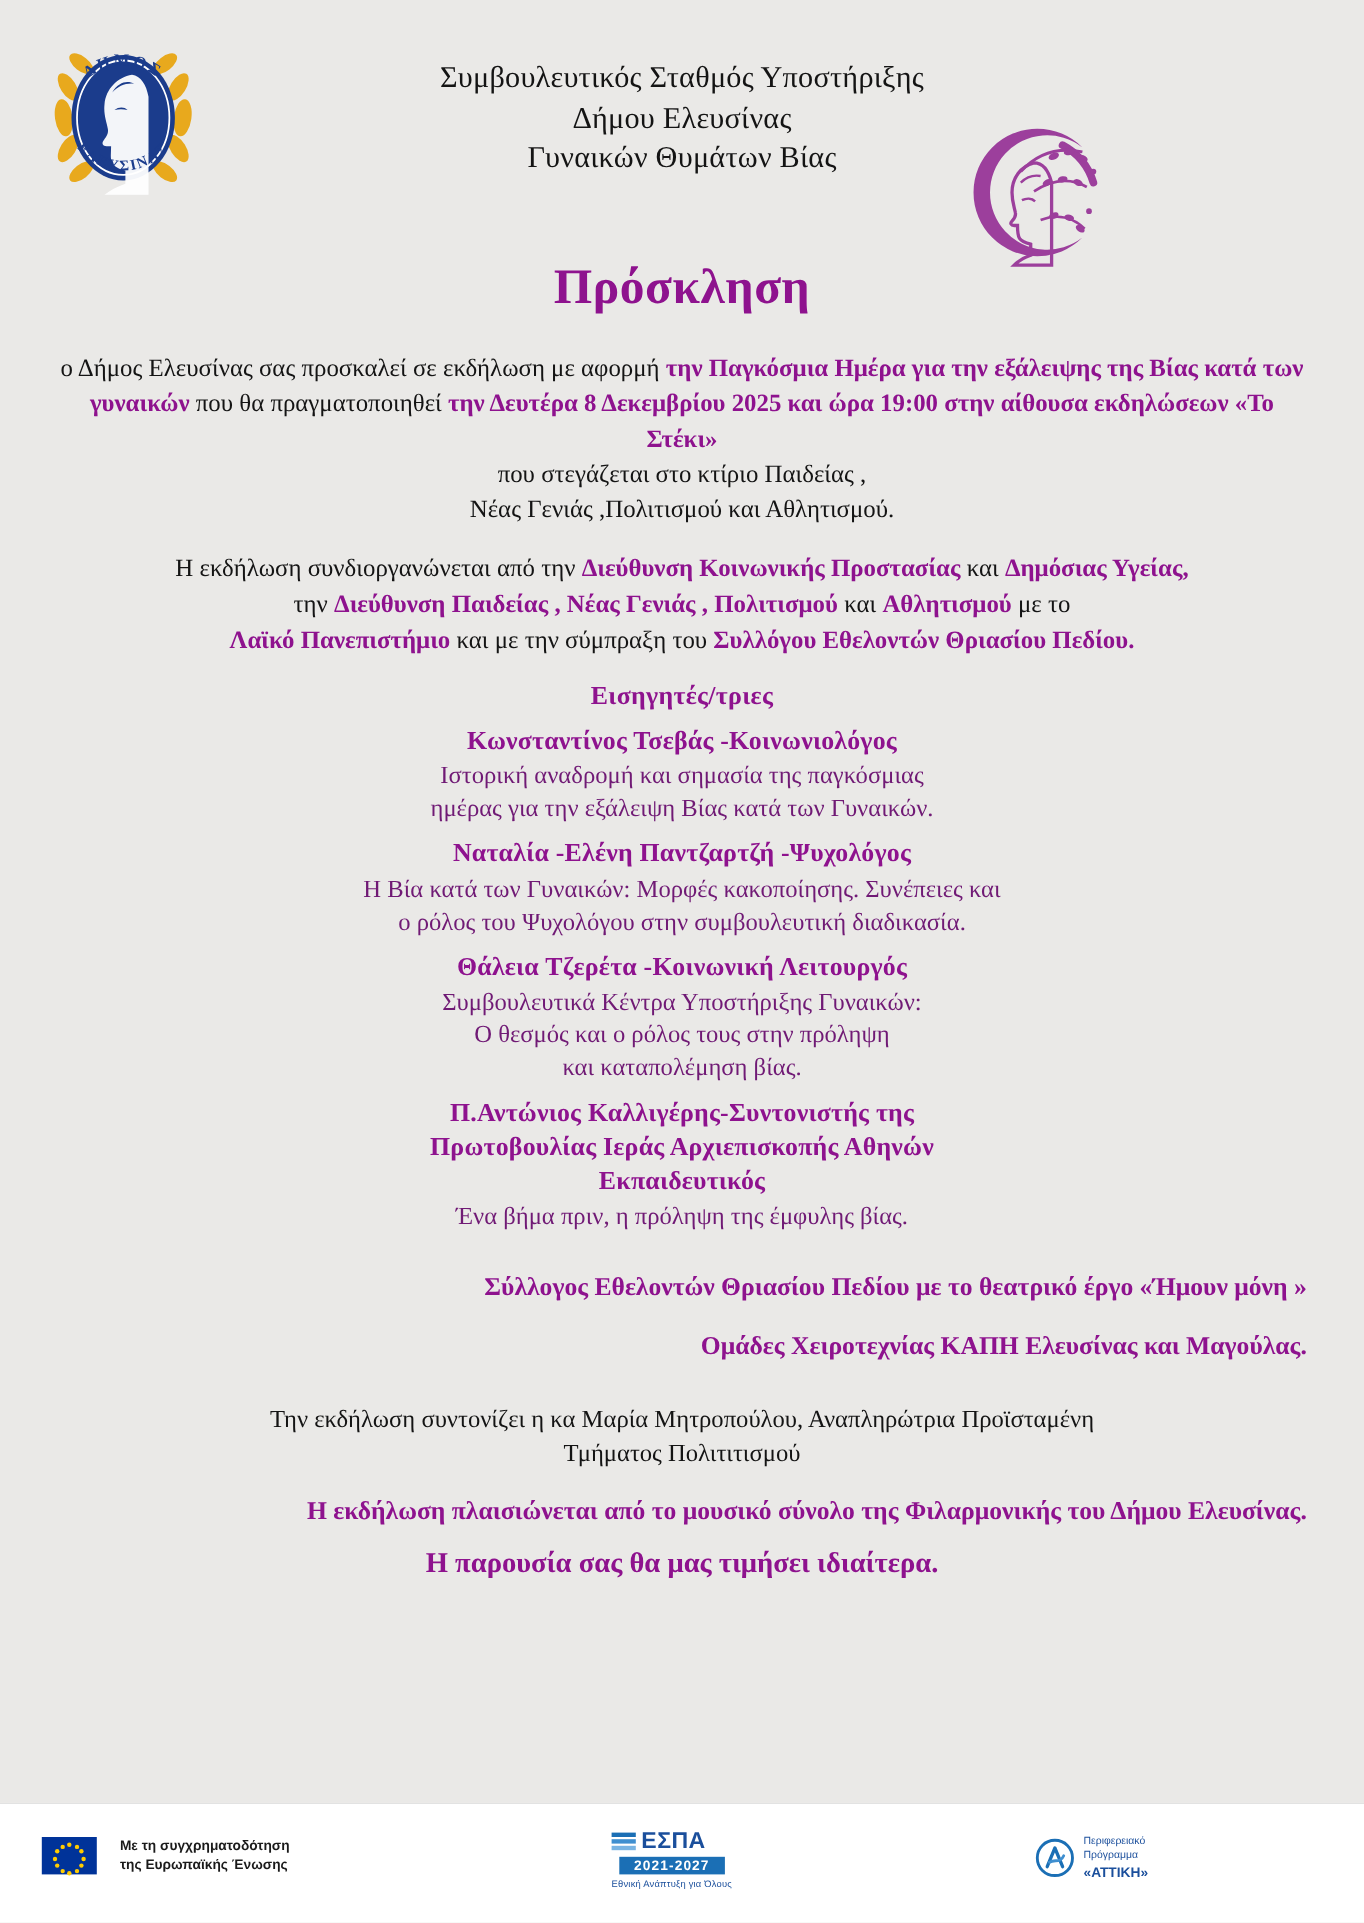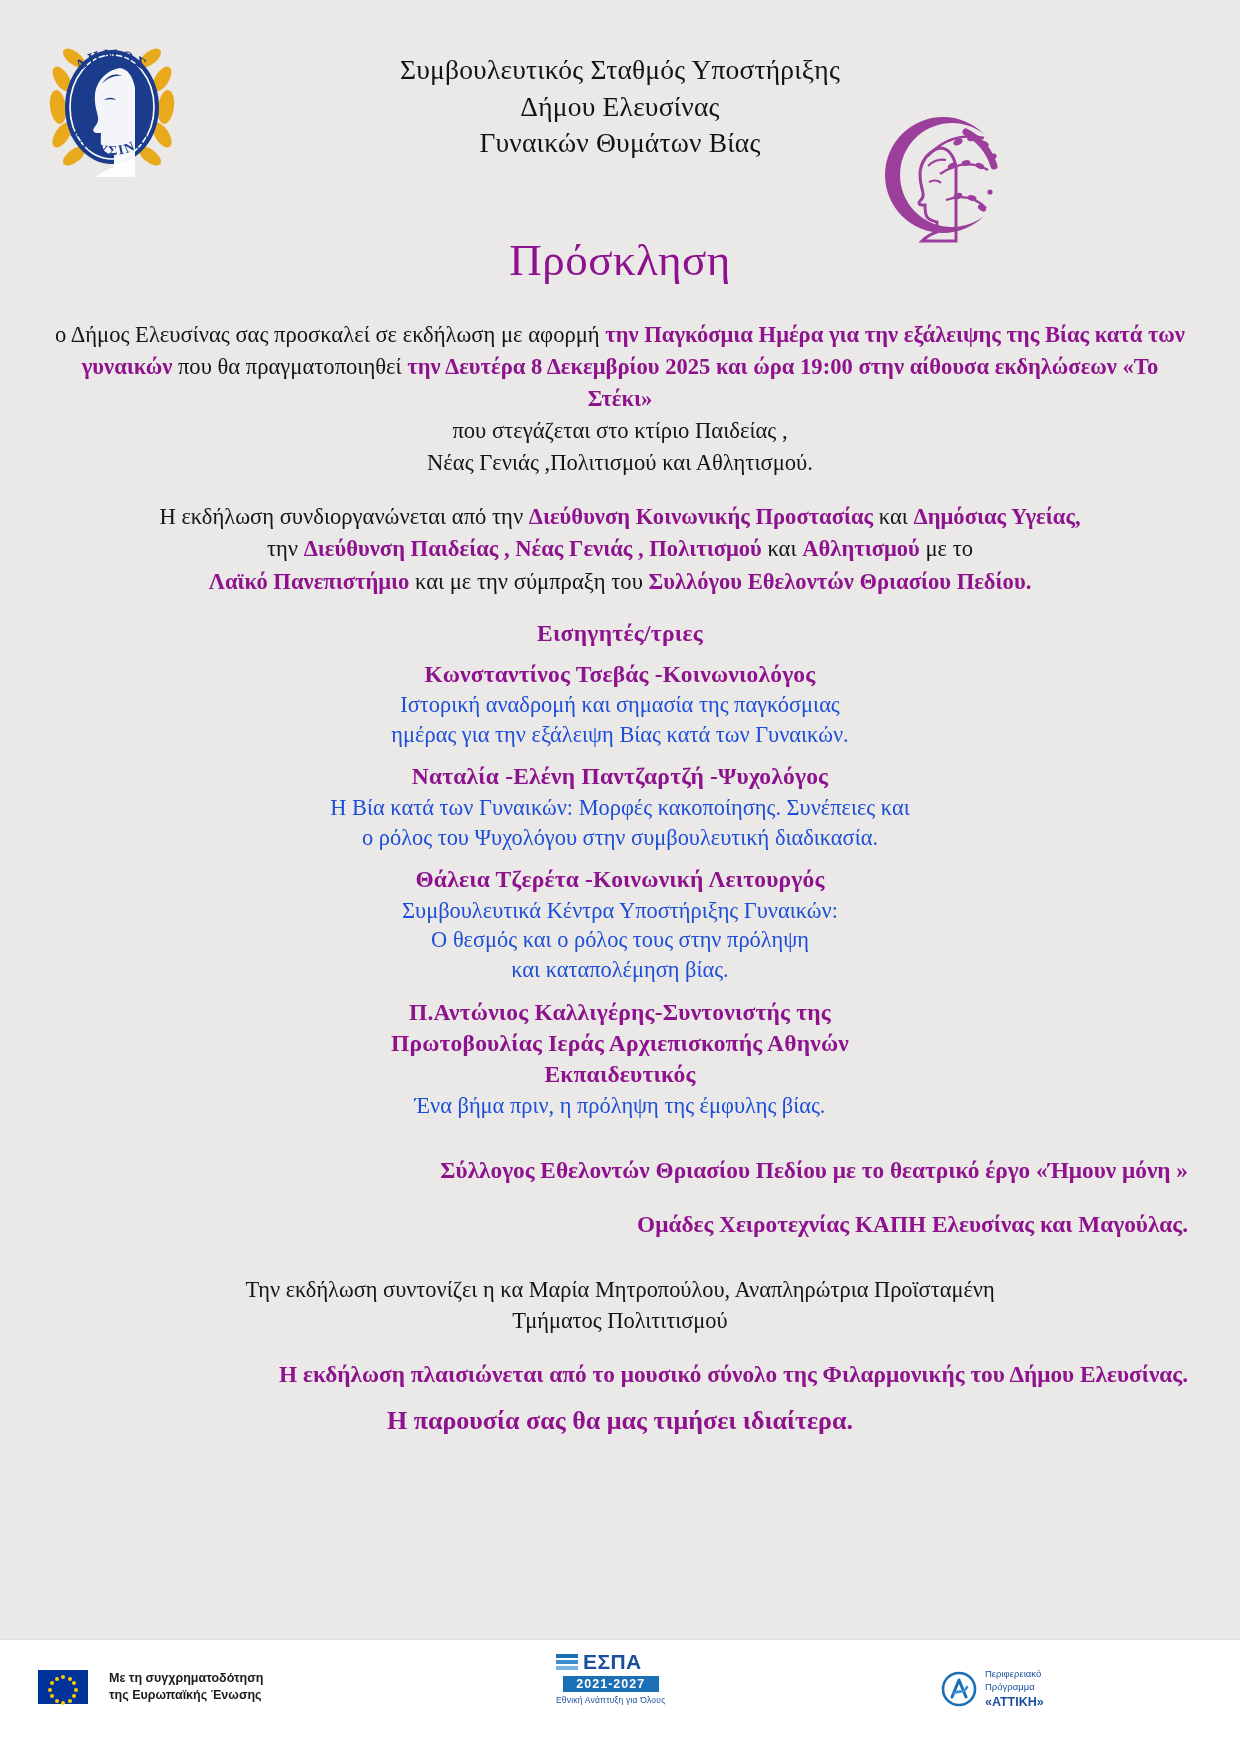--- a/index.html
+++ b/index.html
@@ -48,21 +48,21 @@
     left: 866px;
     top: 104px;
     width: 142px;
     height: 142px;
   }
 
   
   .doc-title {
     text-align: center;
     font-size: 45px;
-    font-weight: normal;
+    font-weight: bold;
     color: #8e128e;
     margin-top: 2px;
     letter-spacing: 0.5px;
   }
 
   
   .body-wrap {
     padding: 0 52px;
   }
   .para {
@@ -90,21 +90,21 @@
   }
   .speaker { text-align: center; }
   .speaker-name {
     color: #8e128e;
     font-weight: bold;
     font-size: 23.5px;
     line-height: 1.33;
     letter-spacing: 0.2px;
   }
   .speaker-desc {
-    color: #1d4ed8;
+    color: #701a75;
     font-size: 22.4px;
     line-height: 1.33;
   }
   .speaker-desc div, .speaker-name div { white-space: nowrap; }
 
   
   .closing-purple {
     text-align: right;
     color: #8e128e;
     font-weight: bold;
@@ -166,21 +166,21 @@
     font-family: "Liberation Sans", sans-serif;
     font-size: 12.5px;
     font-weight: bold;
     color: #1a1a1a;
     line-height: 1.35;
     white-space: nowrap;
   }
   .espa-logo {
     position: absolute;
     left: 556px;
-    top: 10px;
+    top: 22px;
     text-align: center;
     font-family: "Liberation Sans", sans-serif;
   }
   .espa-row {
     display: flex;
     align-items: center;
     gap: 5px;
   }
   .espa-bars {
     display: flex;

